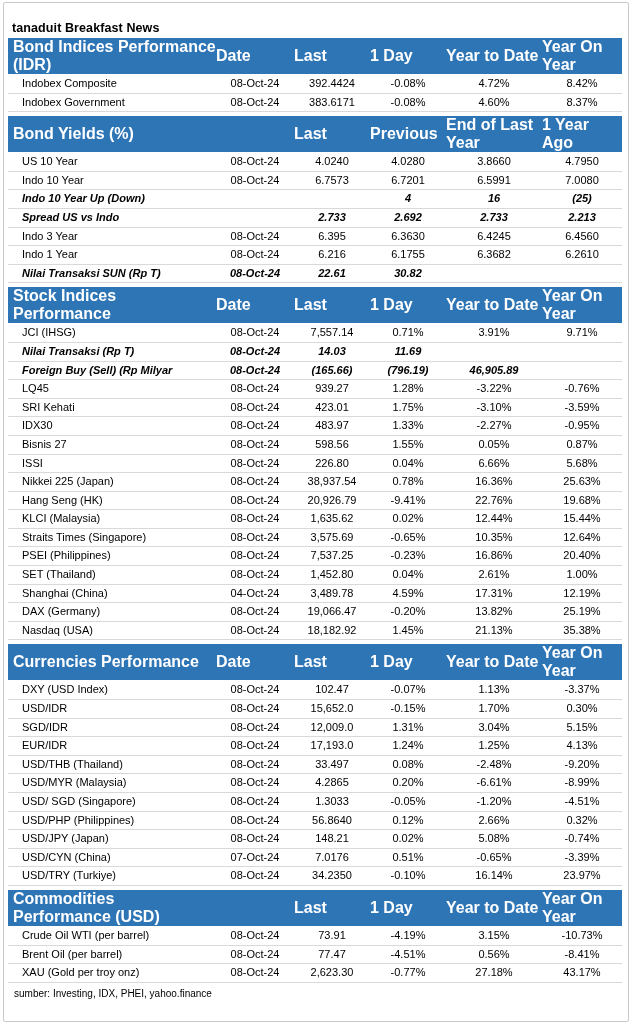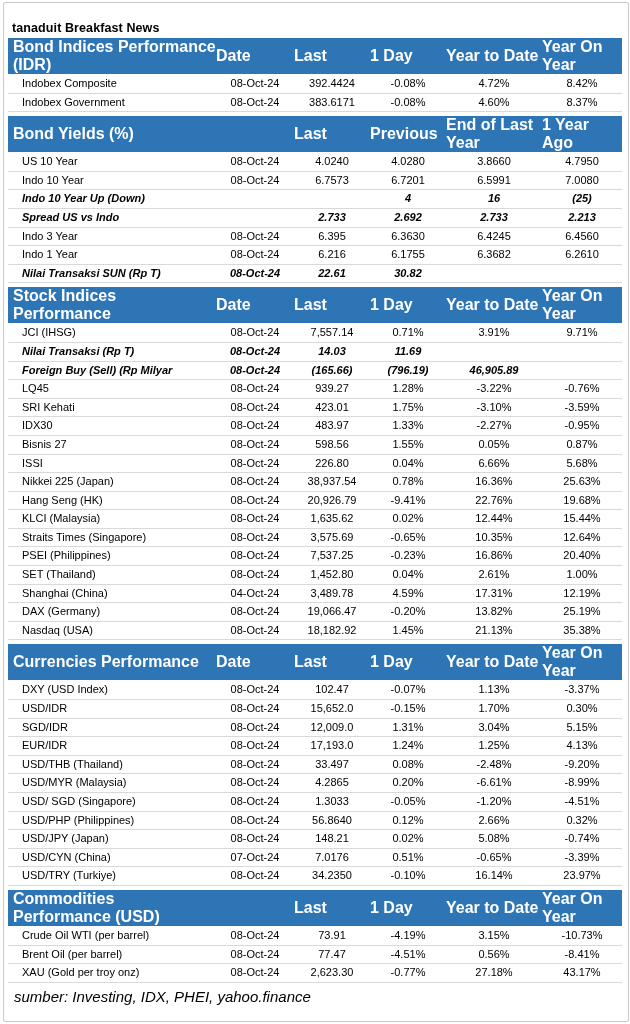--- a/index.html
+++ b/index.html
@@ -84,22 +84,21 @@
   tr.data.italic td.name {
     font-weight: bold;
     margin-top: 41px;
   }
   tr.spacer td {
     height: 4px;
     line-height: 4px;
     border: none;
   }
   .footer {
-    font-size: 15px;
-    font-style: italic;
+    font-size: 10px;
     padding: 5px 0 0 6px;
     color: #000;
   }
   .frame {
     position: absolute;
     left: 3px;
     top: 2px;
     width: 624px;
     height: 1018px;
     border: 1px solid #c8c8c8;

